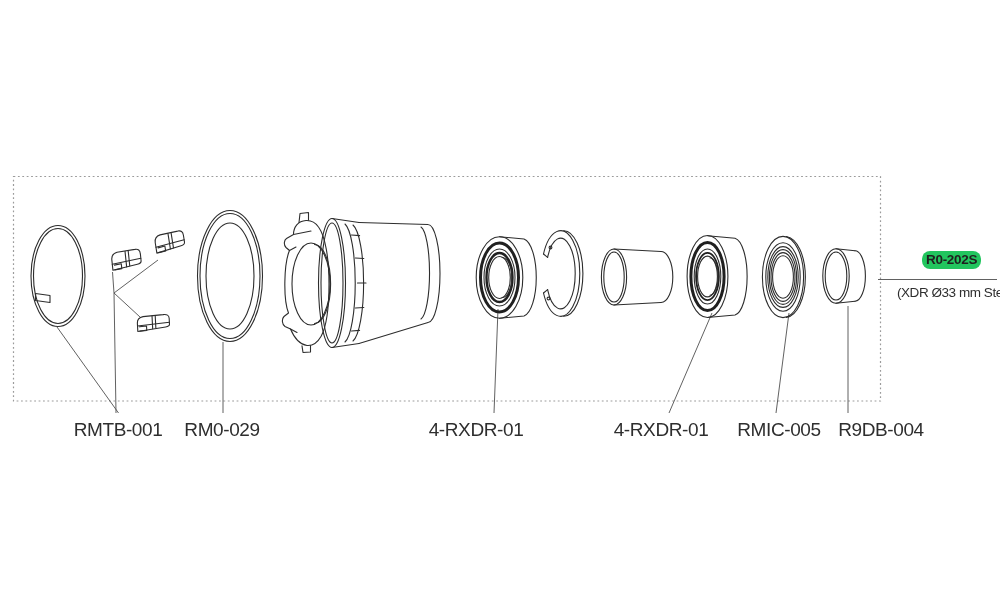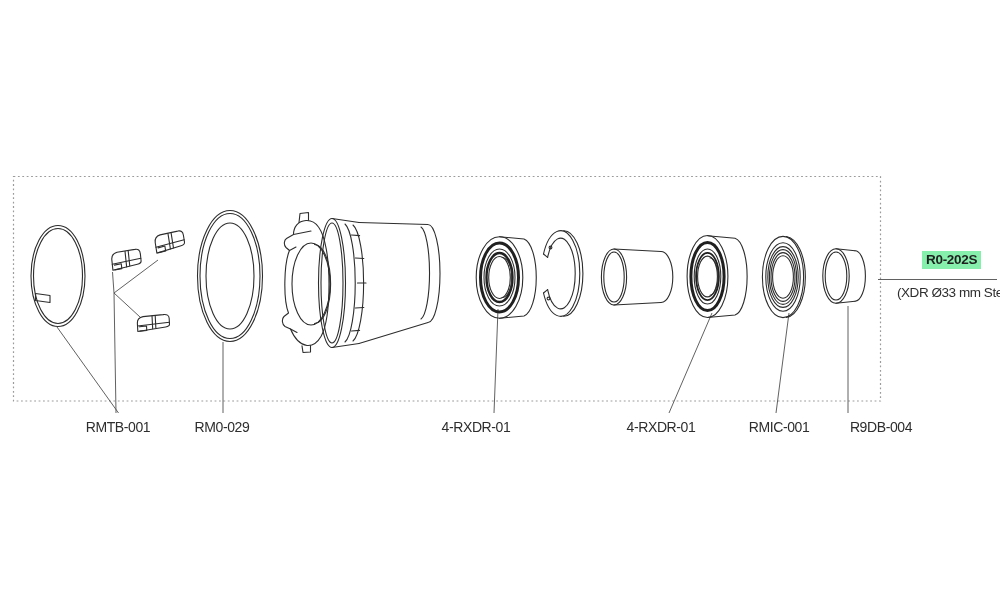--- a/index.html
+++ b/index.html
@@ -7,21 +7,21 @@
     position:relative;width:1000px;height:600px;background:#ffffff;overflow:hidden;
     font-family:"Liberation Sans",sans-serif;
   }
   svg{position:absolute;left:0;top:0;}
   .ln{fill:none;stroke:#2d2d2d;stroke-width:1.1;stroke-linejoin:round;stroke-linecap:round;}
   .thick{fill:none;stroke:#202020;}
   .leader{stroke:#4f4f4f;stroke-width:0.9;fill:none;}
   .border{fill:none;stroke:#9b9b9b;stroke-width:1.2;stroke-dasharray:1.8 2.6;}
   .part-label{
     position:absolute;top:419px;width:120px;text-align:center;
-    font-size:14px;font-weight:400;letter-spacing:-0.4px;color:#2e2e2e;white-space:nowrap;
+    font-size:19px;font-weight:400;letter-spacing:-0.4px;color:#2e2e2e;white-space:nowrap;
   }
   .callout-code{
     position:absolute;left:922px;top:251px;padding:1px 4px 2px 4px;
     font-size:13.5px;font-weight:700;letter-spacing:-0.3px;color:#1f1f1f;white-space:nowrap;
   }
   .callout-spec{
     position:absolute;left:897px;top:285px;width:106px;text-align:center;
     font-size:13.5px;font-weight:400;letter-spacing:-0.45px;color:#2e2e2e;white-space:nowrap;
   }
 </style>
@@ -162,18 +162,18 @@
       <path class="ln" d="M836,248.8 L855,250.8"></path>
       <path class="ln" d="M836,303.2 L855,301.2"></path>
       <path class="ln" d="M855,250.8 A10.4,25.2 0 0 1 855,301.2"></path>
     </g>
   </svg>
 
   <div class="part-label" style="left:58px">RMTB-001</div>
   <div class="part-label" style="left:162px">RM0-029</div>
   <div class="part-label" style="left:416px">4-RXDR-01</div>
   <div class="part-label" style="left:601px">4-RXDR-01</div>
-  <div class="part-label" style="left:719px">RMIC-001</div>
+  <div class="part-label" style="left:719px">RMIC-005</div>
   <div class="part-label" style="left:821px">R9DB-004</div>
 
-  <div class="callout-code" style="background-color: #86efac;">R0-202S</div>
+  <div class="callout-code" style="background-color: #22c55e; border-radius: 8px;">R0-202S</div>
   <div class="callout-spec">(XDR Ø33 mm Steel)</div>
 </div>
 
 </body></html>

